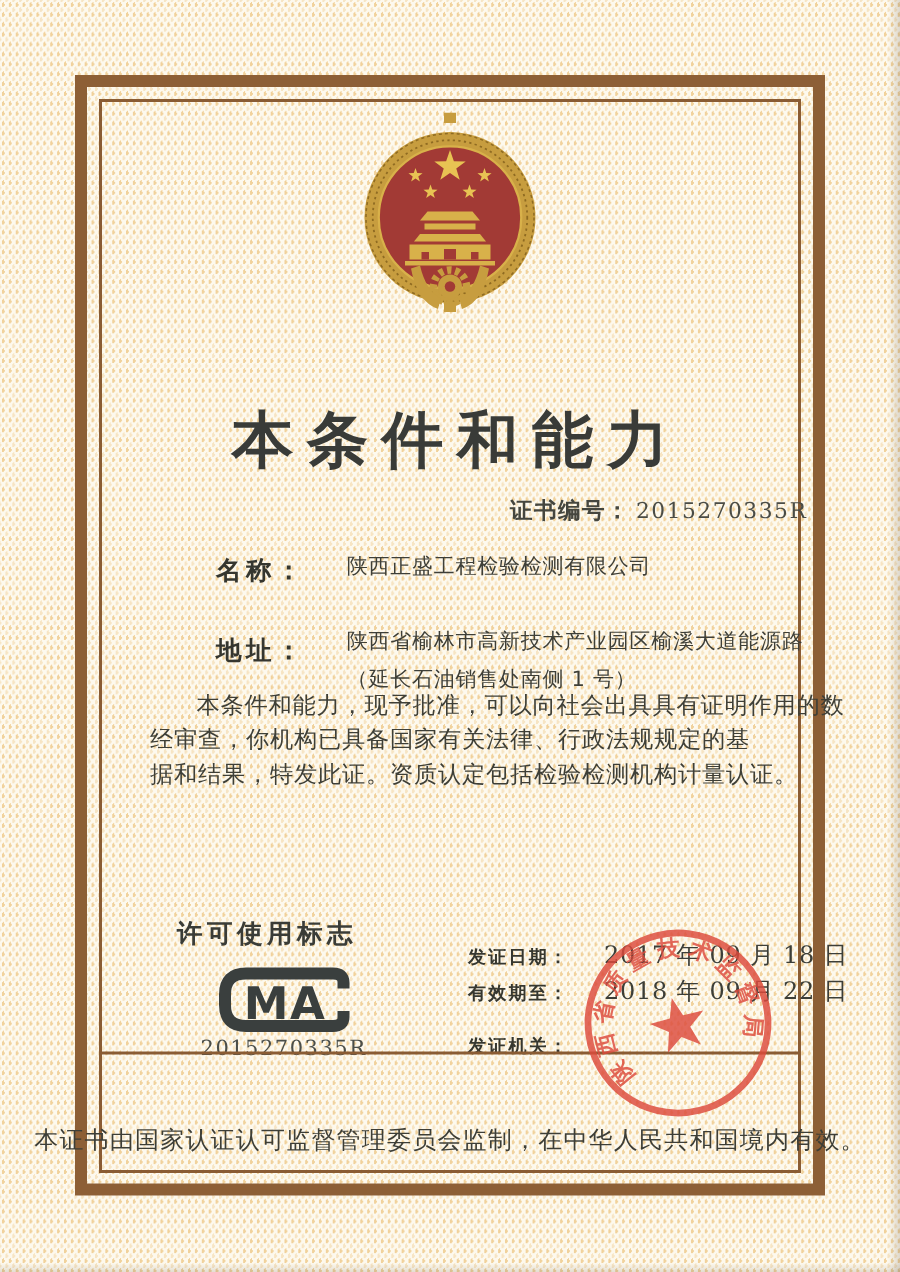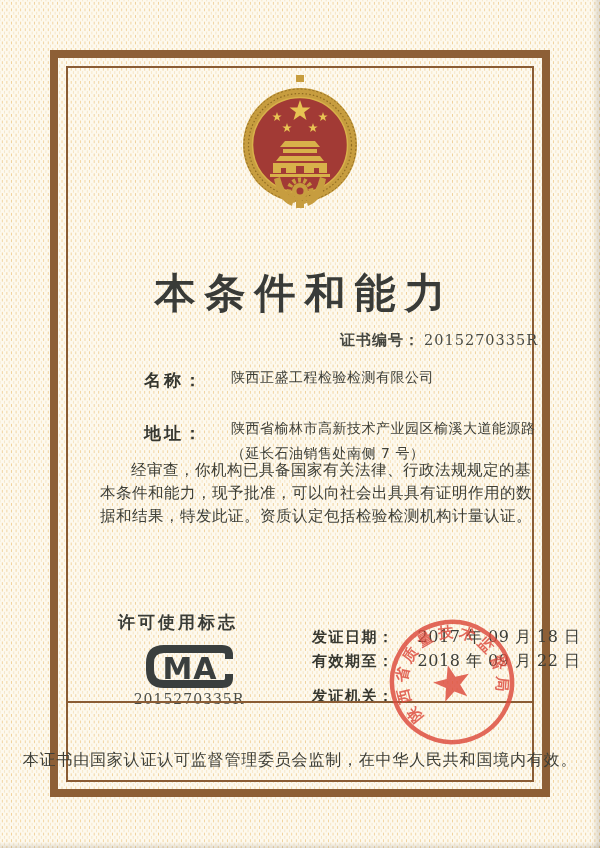--- a/index.html
+++ b/index.html
@@ -64,21 +64,21 @@
   }
   .cma{position:absolute;left:143px;top:644px;width:92px;height:45px;}
   .cma-number{
     position:absolute;left:131px;top:691px;width:116px;text-align:center;
     font-family:"DejaVu Serif",serif;font-size:14px;letter-spacing:1px;color:#4a4e4a;
   }
   .issue-row{position:absolute;left:312px;white-space:nowrap;}
   .irow1{top:627px;}
   .irow2{top:651px;}
   .irow3{top:686px;}
-  .ilabel{font-size:15px;font-weight:bold;letter-spacing:1.5px;color:#36372f;text-align:center;}
+  .ilabel{font-size:12px;font-weight:bold;letter-spacing:1.5px;color:#36372f;text-align:center;}
   .ivalue{font-family:"DejaVu Serif",serif;font-size:16px;color:#3c3e38;letter-spacing:0.5px;padding-left:18px;}
   .seal{position:absolute;left:386px;top:616px;width:132px;height:132px;opacity:0.82;transform:rotate(-14deg);}
   .footer{
     position:absolute;left:0;right:0;top:750px;text-align:center;
     font-size:16px;letter-spacing:0.8px;color:#3d3e37;
   }
   .edge-shadow-right{
     position:absolute;right:0;top:0;width:8px;height:848px;
     background:linear-gradient(to left, rgba(110,100,88,0.22), rgba(110,100,88,0));
   }
@@ -135,27 +135,27 @@
 
   <div class="fieldrow row-name">
     <span class="flabel">名称：</span>
     <span class="fvalue">陕西正盛工程检验检测有限公司</span>
   </div>
 
   <div class="fieldrow row-addr">
     <span class="flabel">地址：</span>
     <span class="fvalue addr-lines">
       <div>陕西省榆林市高新技术产业园区榆溪大道能源路</div>
-      <div>（延长石油销售处南侧 7 号）</div>
+      <div>（延长石油销售处南侧 1 号）</div>
     </span>
   </div>
 
   <div class="body-par">
+    <div class="bline">本条件和能力，现予批准，可以向社会出具具有证明作用的数</div>
     <div class="bline">经审查，你机构已具备国家有关法律、行政法规规定的基</div>
-    <div class="bline">本条件和能力，现予批准，可以向社会出具具有证明作用的数</div>
     <div class="bline">据和结果，特发此证。资质认定包括检验检测机构计量认证。</div>
   </div>
 
   <div class="license-label">许可使用标志</div>
   <div class="cma">
     <svg viewBox="0 0 92 45" width="92" height="45">
       <path d="M86 15 V11 Q86 5 79 5 H21 Q7 5 7 19 V26 Q7 40 21 40 H79 Q86 40 86 34 V30" fill="none" stroke="#3a3f3e" stroke-width="8"></path>
       <text x="47" y="35" text-anchor="middle" font-family="DejaVu Sans, sans-serif" font-weight="bold" font-size="30" letter-spacing="1" fill="#3a3f3e">MA</text>
     </svg>
   </div>

